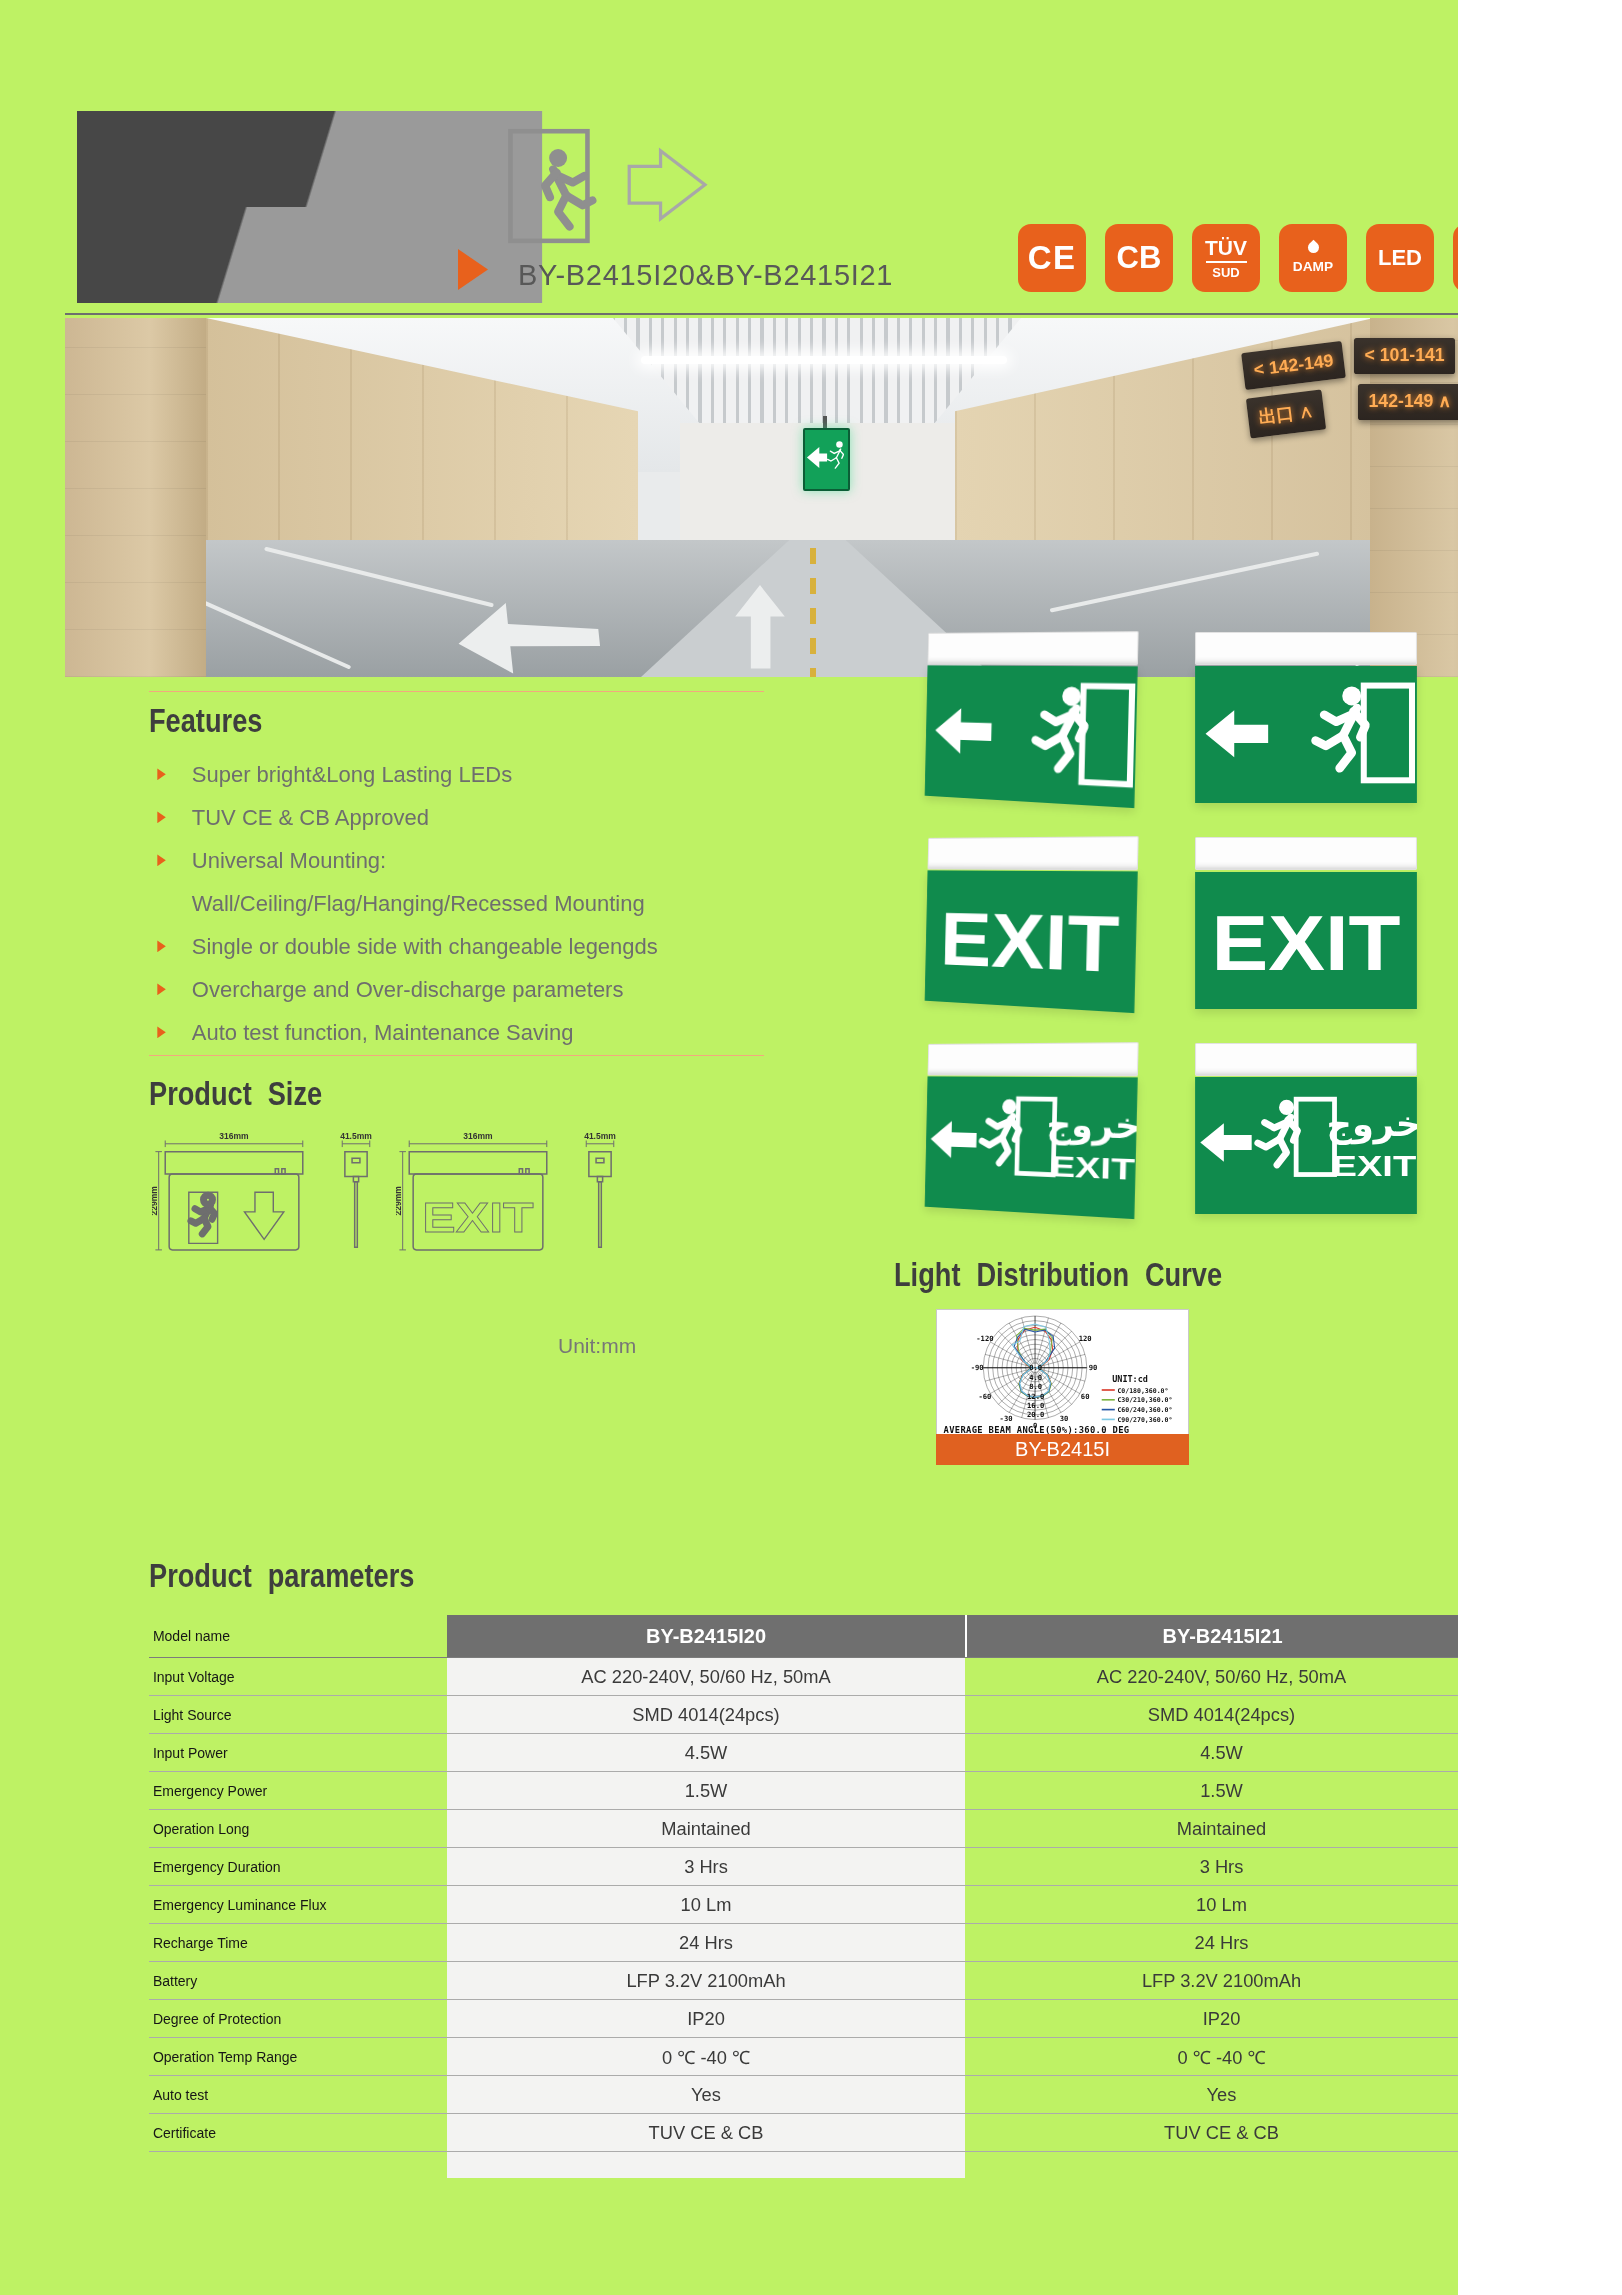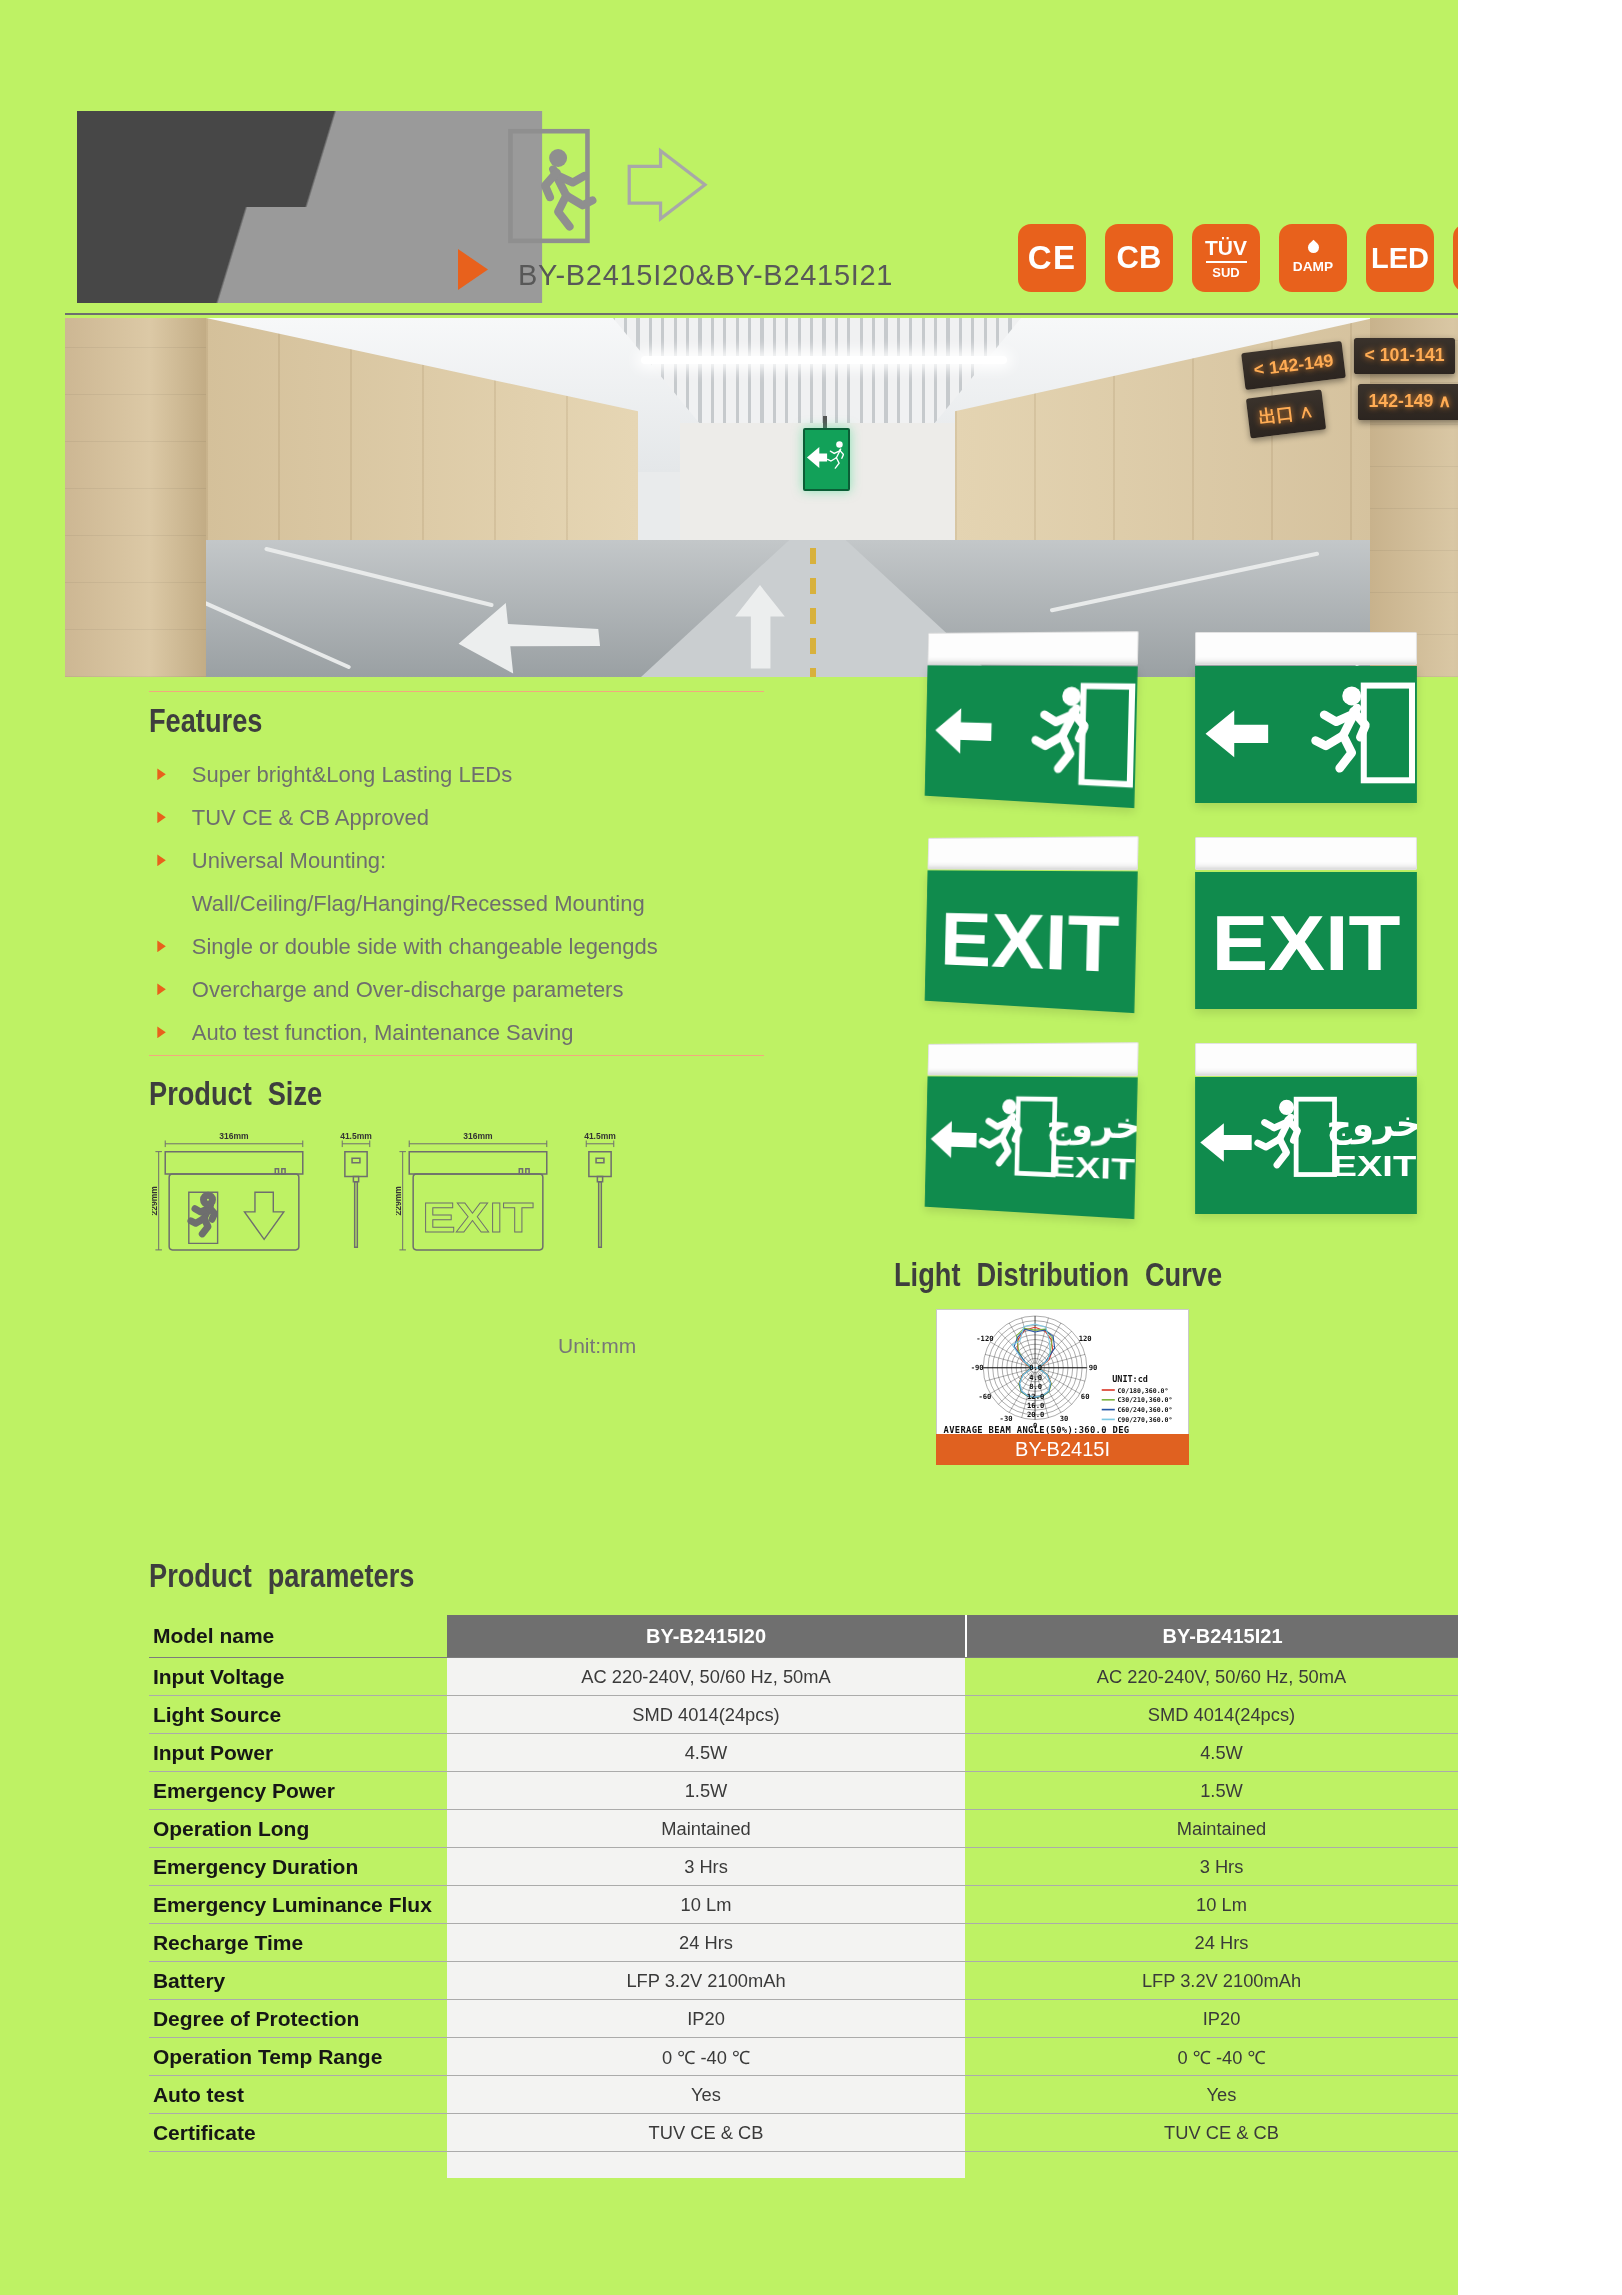--- a/index.html
+++ b/index.html
@@ -26,21 +26,21 @@
   .badge{width:68px;height:68px;background:#E8611C;border-radius:13px;color:#fff;
          display:flex;flex-direction:column;align-items:center;justify-content:center;
          font-weight:bold;position:relative;}
   .b-ce{font-size:33px;letter-spacing:1.3px;}
   .b-cb{font-size:31px;}
   .b-tuv-top{font-size:21px;line-height:1;}
   .b-tuv-rule{width:41px;height:2px;background:#fff;margin:2.6px 0;}
   .b-tuv-bot{font-size:13px;line-height:1;}
   .drop{width:11px;height:11px;background:#fff;border-radius:0 50% 50% 50%;transform:rotate(45deg);margin-bottom:5.2px;}
   .b-damp{font-size:13.7px;}
-  .b-led{font-size:29px;}
+  .b-led{font-size:22px;}
   .b-ip{position:absolute;left:9.2px;top:6.5px;font-size:14.4px;}
   .b-ipnum{position:absolute;right:7.9px;bottom:3.9px;font-size:34px;}
   .therm{width:6.5px;height:22px;background:#fff;border-radius:3.3px;position:relative;margin-bottom:6.5px;}
   .therm::after{content:"";position:absolute;left:-2.6px;bottom:-6.5px;width:11.8px;height:11.8px;background:#fff;border-radius:50%;}
   .therm::before{content:"";position:absolute;left:9.2px;top:1.3px;width:7.9px;height:14.4px;
     background:repeating-linear-gradient(180deg,#fff 0 2.6px,transparent 2.6px 5.9px);}
   .b-temp{font-size:11px;}
 
   
   .photo{position:absolute;left:65px;top:318px;width:1498px;height:359px;background:#e9ebec;overflow:hidden;}
@@ -115,21 +115,21 @@
   .ch-txt{font:bold 11px "DejaVu Sans Mono",monospace;fill:#111;}
   .ch-leg{font:bold 10px "DejaVu Sans Mono",monospace;fill:#111;}
   .ch-unit{font:bold 13px "DejaVu Sans Mono",monospace;fill:#111;}
   .ch-cap{font:bold 13.5px "DejaVu Sans Mono",monospace;fill:#111;letter-spacing:.5px;}
 
   
   .params{position:absolute;left:149px;top:1615px;width:1330px;}
   .p-row{display:grid;grid-template-columns:298px 518px 513px;height:37px;align-items:center;
          border-bottom:0.7px solid #ababab;}
   .p-row.head{height:42px;border-bottom:1.3px solid #7c7c7c;}
-  .p-label{font-size:21px;font-weight:bold;color:#161616;padding-left:3.9px;}
+  .p-label{font-size:14px;font-weight:normal;color:#161616;padding-left:3.9px;}
   .p-cell{font-size:18.3px;color:#3a3a3a;text-align:center;height:100%;display:flex;
           align-items:center;justify-content:center;}
   .p-cell.c1{background:#f3f3f2;}
   .p-head-cell{background:#6f6f6f;color:#fff;font-size:20px;font-weight:bold;height:100%;
                display:flex;align-items:center;justify-content:center;}
   .p-head-cell.c2{border-left:2.6px solid #fff;}
   .col1-tail{position:absolute;left:298px;width:518px;height:26px;background:#f3f3f2;}
 </style>
 </head>
 <body>

